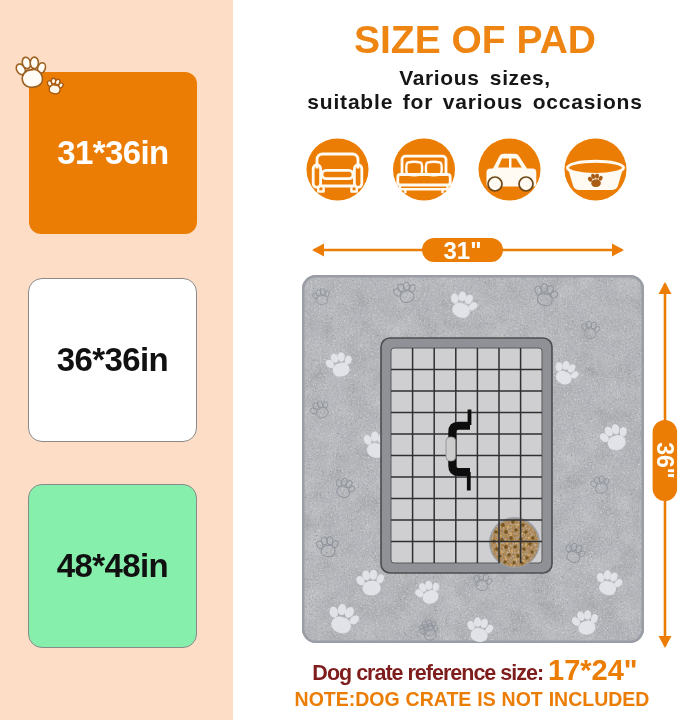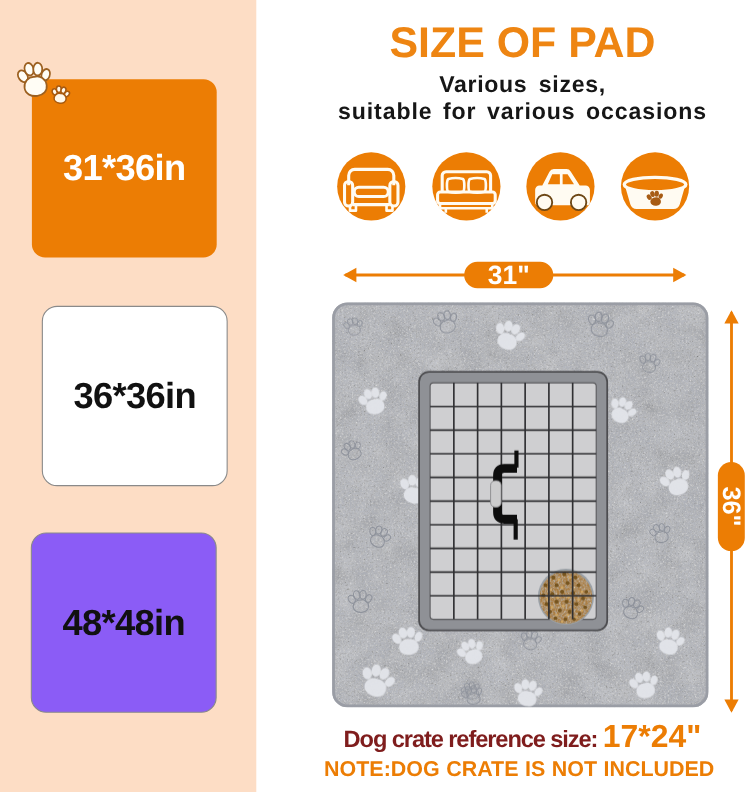--- a/index.html
+++ b/index.html
@@ -9,25 +9,25 @@
 </style>
 </head>
 <body>
 
 <div class="abs" style="left:0;top:0;width:233px;height:720px;background:#fdddc5;"></div>
 
 <div class="abs" style="left:29px;top:72px;width:168px;height:162px;background:#ec7d04;border-radius:12px;display:flex;align-items:center;justify-content:center;">
   <span style="color:#ffffff;font-weight:bold;font-size:33px;letter-spacing:-0.6px;">31*36in</span>
 </div>
 
-<div class="abs" style="left:28px;top:278px;width:167px;height:162px;background:#ffffff;border:1.5px solid #8a8a8a;border-radius:14px;display:flex;align-items:center;justify-content:center;margin-left:10px;">
+<div class="abs" style="left:28px;top:278px;width:167px;height:162px;background:#ffffff;border:1.5px solid #8a8a8a;border-radius:14px;display:flex;align-items:center;justify-content:center;">
   <span style="color:#111111;font-weight:bold;font-size:33px;letter-spacing:-0.6px;">36*36in</span>
 </div>
 
-<div class="abs" style="left:28px;top:484px;width:167px;height:162px;background:#8b5cf6;border:1.5px solid #8a8a8a;border-radius:14px;display:flex;align-items:center;justify-content:center;">
+<div class="abs" style="left:28px;top:484px;width:167px;height:162px;background:#86efac;border:1.5px solid #8a8a8a;border-radius:14px;display:flex;align-items:center;justify-content:center;">
   <span style="color:#111111;font-weight:bold;font-size:33px;letter-spacing:-0.6px;">48*48in</span>
 </div>
 
 <svg class="abs" style="left:12px;top:50px;" width="56" height="48" viewBox="0 0 56 48">
   <g transform="translate(18.5,22) rotate(-8) scale(0.92,1)">
     <ellipse cx="-10" cy="-4" rx="4.4" ry="5.8" transform="rotate(-30 -10 -4)" fill="#fffdf5" stroke="#9c6020" stroke-width="1.7"></ellipse>
     <ellipse cx="-3" cy="-9.5" rx="4.4" ry="5.8" transform="rotate(-9 -3 -9.5)" fill="#fffdf5" stroke="#9c6020" stroke-width="1.7"></ellipse>
     <ellipse cx="5.5" cy="-8.5" rx="4.4" ry="5.8" transform="rotate(12 5.5 -8.5)" fill="#fffdf5" stroke="#9c6020" stroke-width="1.7"></ellipse>
     <ellipse cx="12.5" cy="-2.5" rx="4" ry="5.4" transform="rotate(32 12.5 -2.5)" fill="#fffdf5" stroke="#9c6020" stroke-width="1.7"></ellipse>
     <path d="M 1,-2 C 7,-3 12,1.5 12,7 C 12,12.5 7.5,15.5 1.5,15.5 C -4.5,15.5 -10,12.5 -10,7 C -10,1.5 -5,-3 1,-2 Z" fill="#fffdf5" stroke="#9c6020" stroke-width="1.7"></path>

